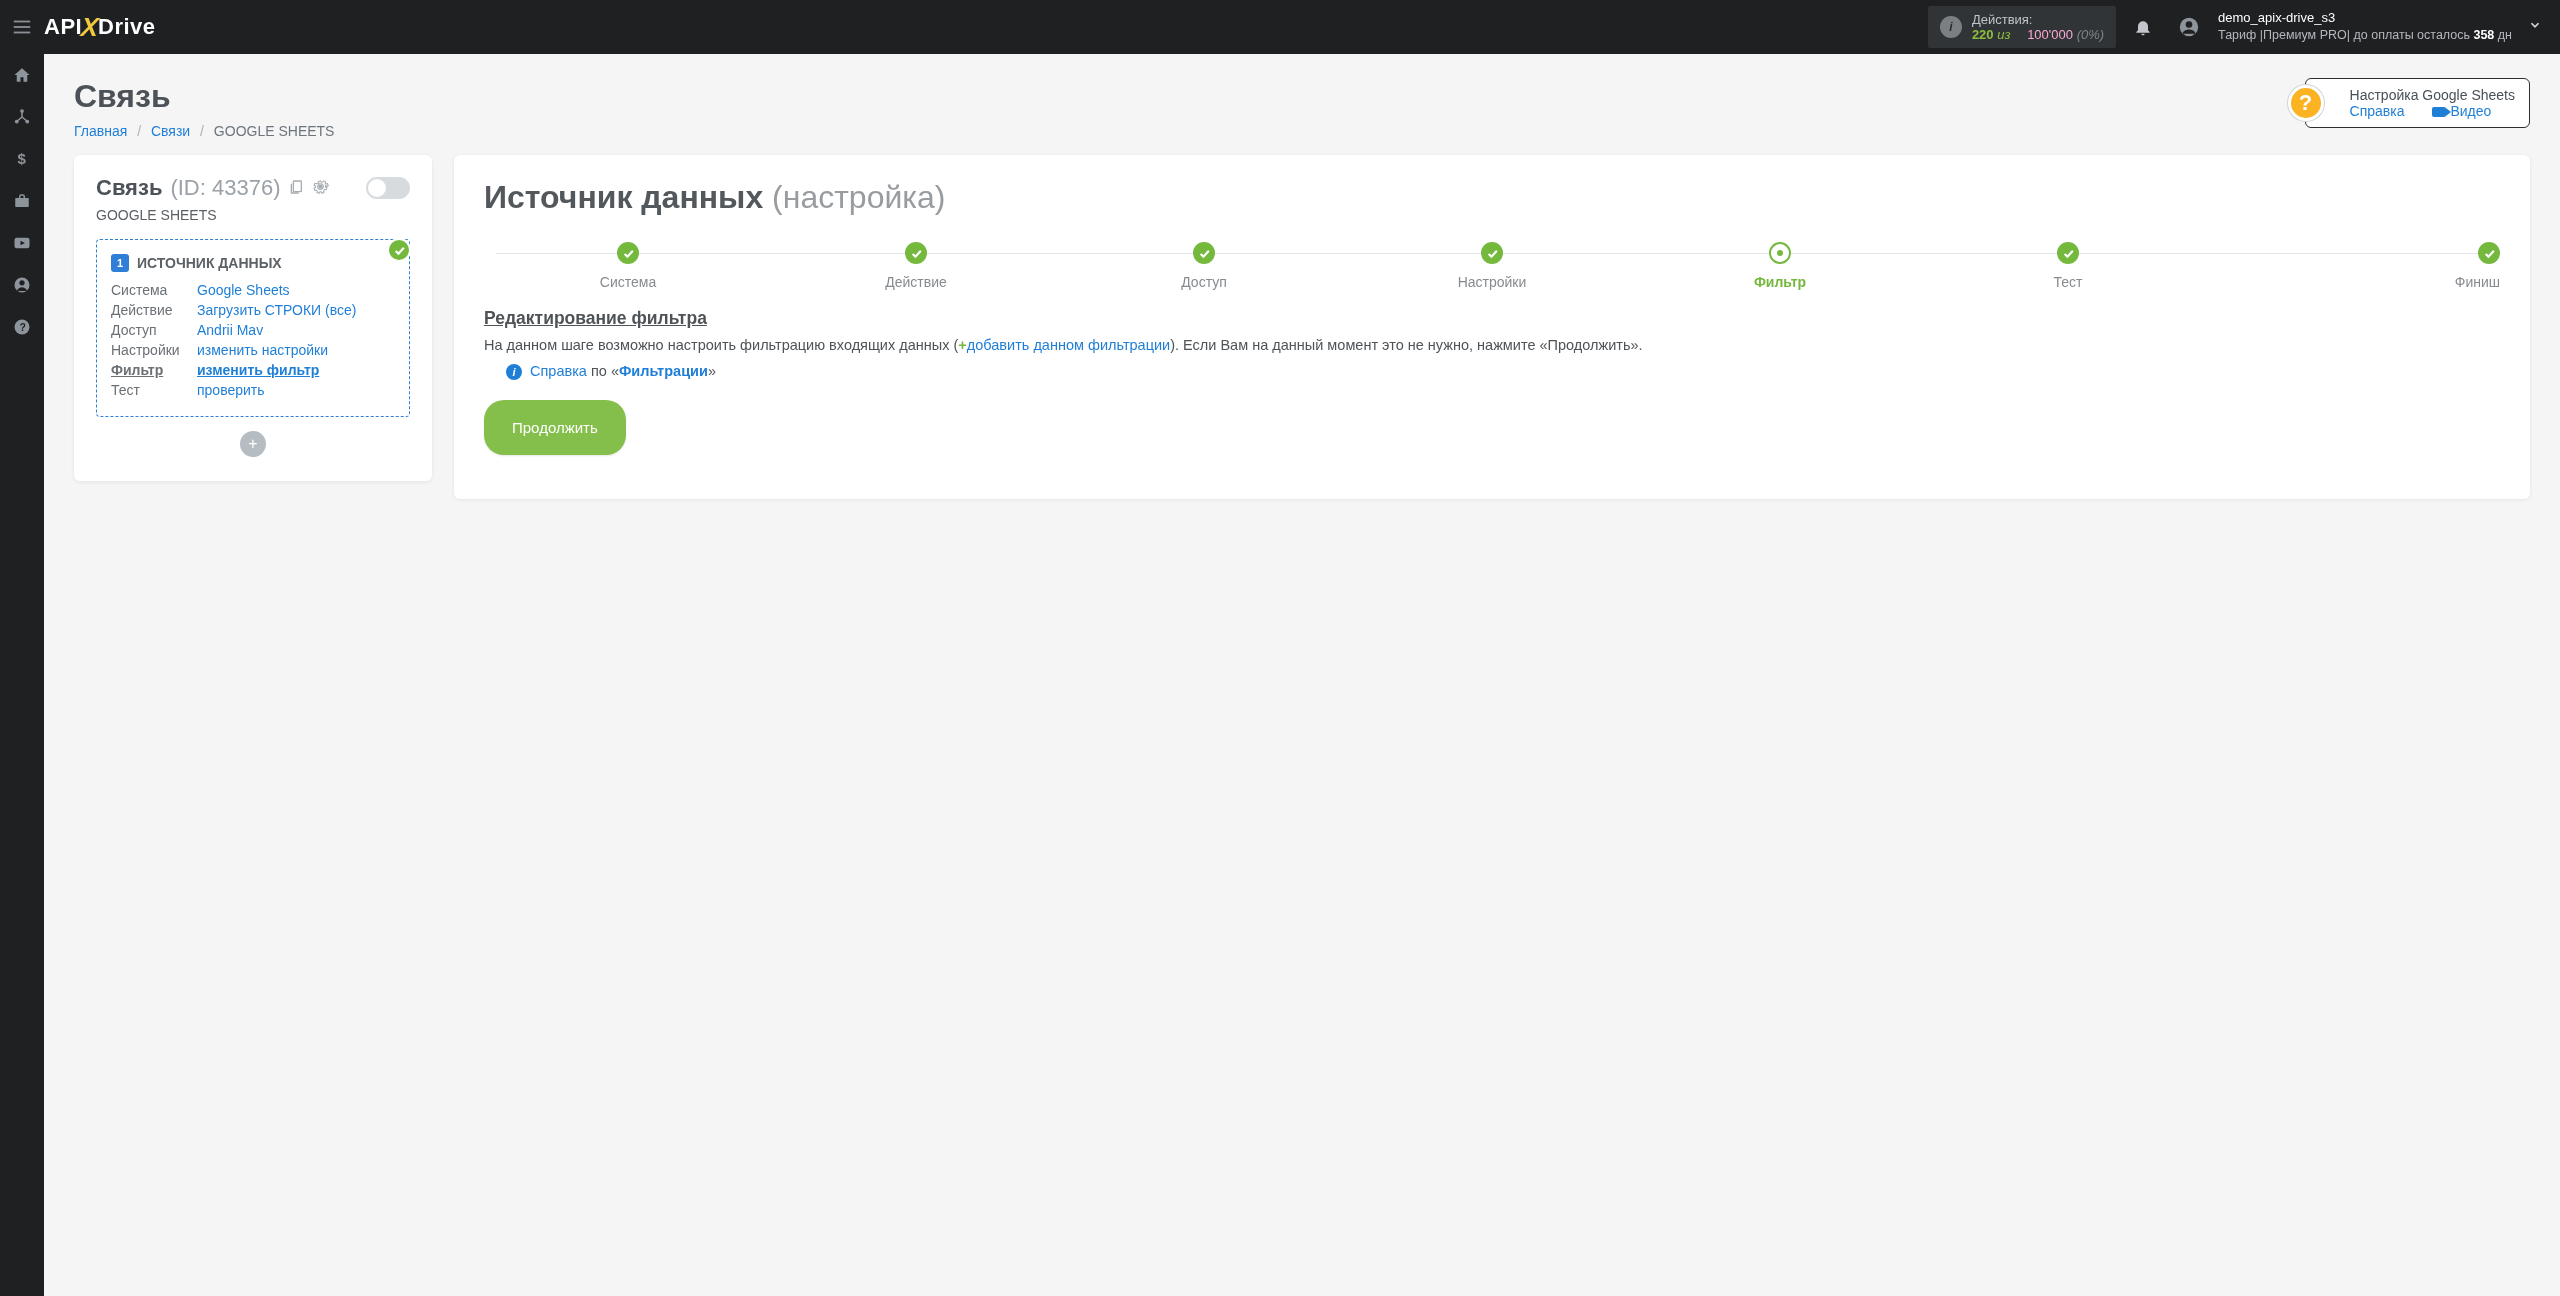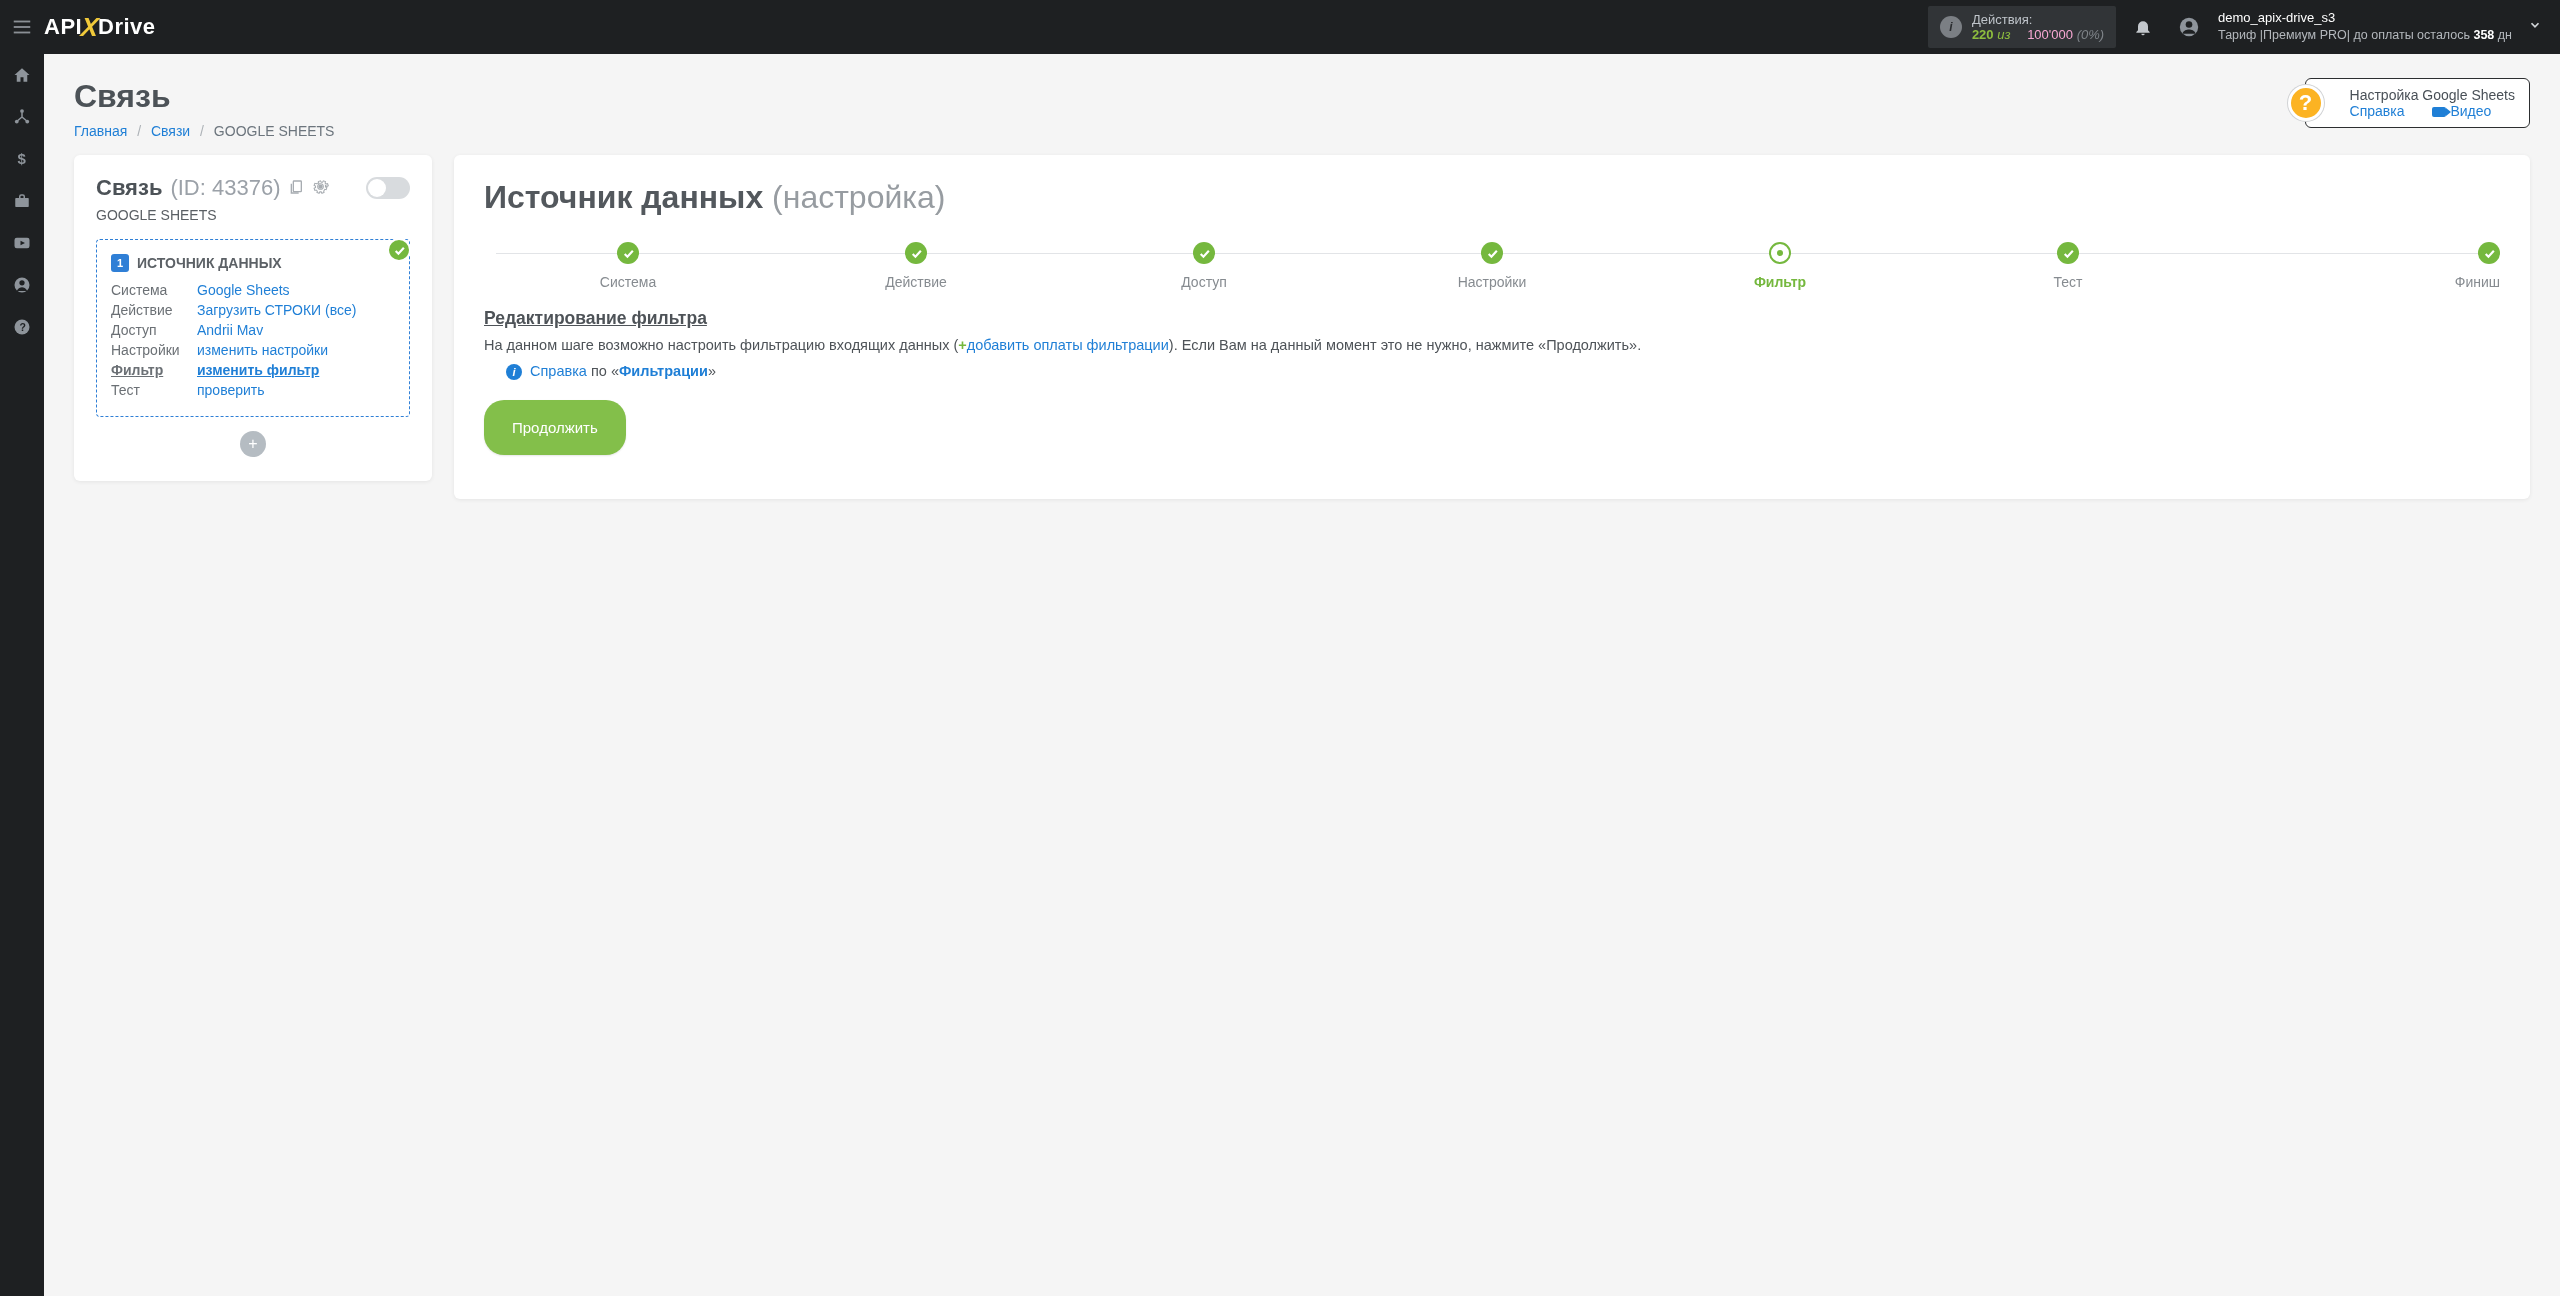--- a/index.html
+++ b/index.html
@@ -332,21 +332,21 @@
             </div><div class="label">Тест</div></div>
           <div class="step"><div class="circle done">
               <svg class="check-svg" viewBox="0 0 24 24" fill="none" stroke="#fff" stroke-width="4">
                 <polyline points="5 13 10 18 20 7"></polyline>
               </svg>
             </div><div class="label">Финиш</div></div>
         </div>
 
       <div class="section-title">Редактирование фильтра</div>
       <div class="section-desc">
-        <span>На данном шаге возможно настроить фильтрацию входящих данных (</span><span class="plus">+</span><a href="#" class="inline-link">добавить оплаты фильтрации</a><span>). Если Вам на данный момент это не нужно, нажмите «Продолжить».</span>
+        <span>На данном шаге возможно настроить фильтрацию входящих данных (</span><span class="plus">+</span><a href="#" class="inline-link">добавить данном фильтрации</a><span>). Если Вам на данный момент это не нужно, нажмите «Продолжить».</span>
       </div>
       <div class="help-line">
         <span class="i-badge">i</span>
         <a href="#">Справка</a><span> по «</span><strong>Фильтрации</strong><span>»</span>
       </div>
 
       <button class="btn-continue">Продолжить</button>
     </div>
   </div>
 </div>

